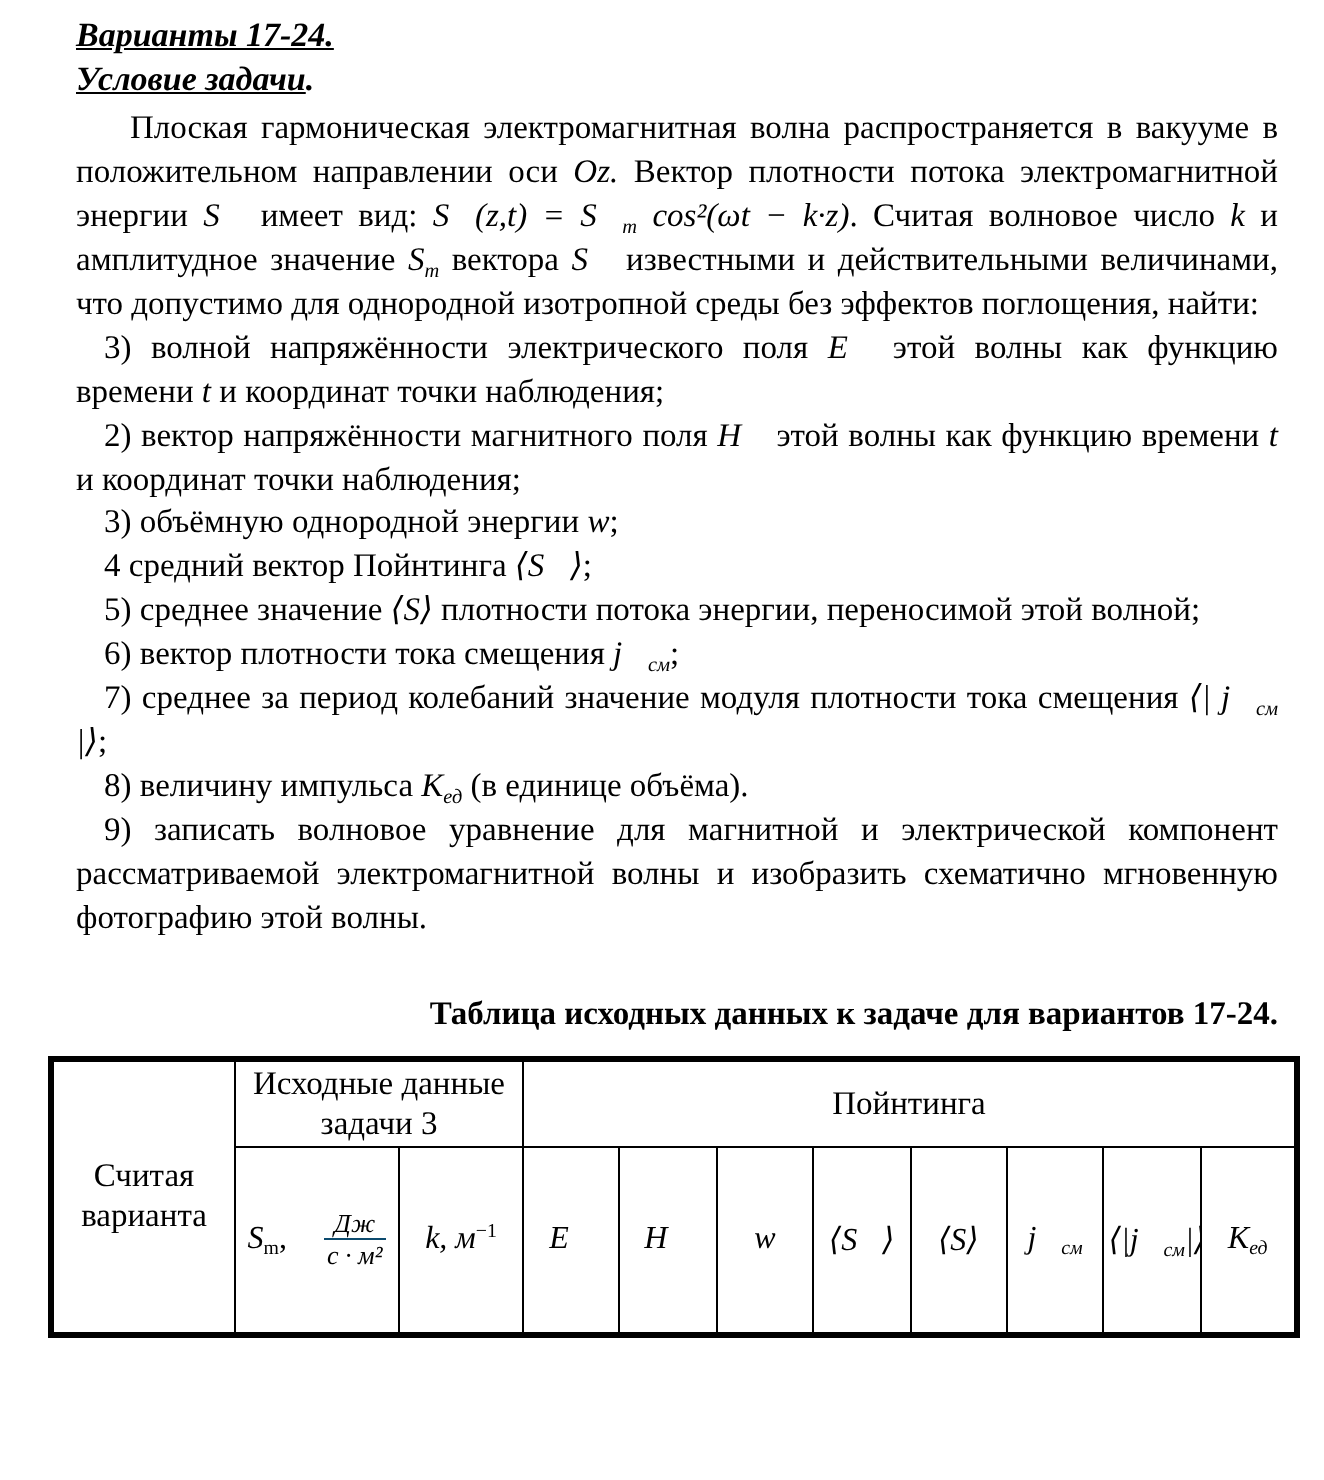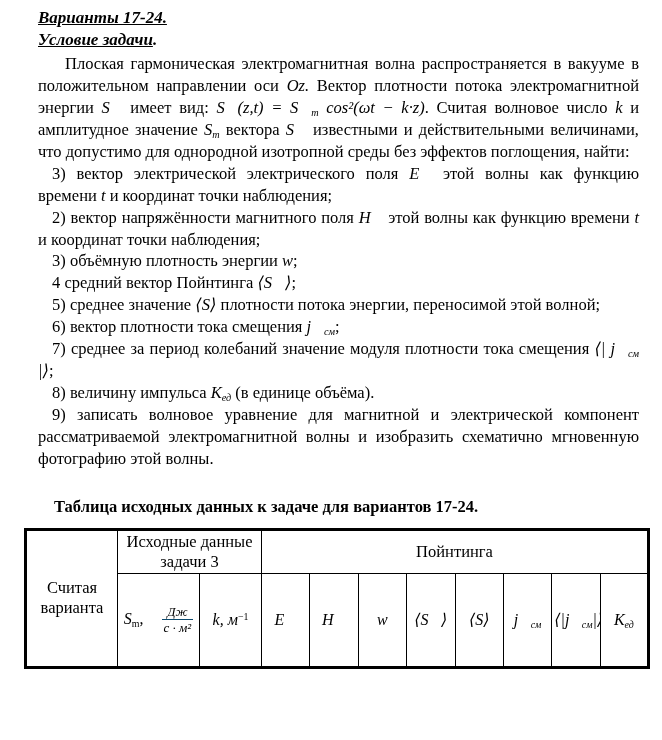--- a/index.html
+++ b/index.html
@@ -11,21 +11,21 @@
   .textblock{padding:0 11px 0 14px;}
   .title{
     font-size:17px;font-weight:bold;font-style:italic;
     text-decoration:underline;margin:0 0 2px 0;
   }
   .subtitle{font-size:17px;margin:2px 0 3px 0;font-weight:bold;font-style:italic;}
   .subtitle .u{text-decoration:underline;}
   p{margin:0;text-align:justify;font-size:16.5px;line-height:1.33;}
   .intro{text-indent:27px;}
   .item{text-indent:14px;}
-  .caption{font-weight:bold;text-indent:16px;text-align:left;margin-top:26px;font-size:16.5px;}
+  .caption{font-weight:bold;text-indent:16px;text-align:right;margin-top:26px;font-size:16.5px;}
   i{font-style:italic;}
   sub{font-size:0.62em;vertical-align:-0.32em;line-height:0;}
   sup{font-size:0.62em;vertical-align:0.55em;line-height:0;}
   table.datatable{
     border-collapse:collapse;width:100%;margin-top:10px;
     border:3px solid #000;table-layout:fixed;
   }
   table.datatable td{
     border:1px solid #000;text-align:center;vertical-align:middle;
     font-size:16px;padding:1px 2px;overflow:hidden;
@@ -42,25 +42,25 @@
 <div class="page">
 
   <div class="textblock">
 
     <div class="title">Варианты 17-24.</div>
 
     <div class="subtitle"><span class="u">Условие задачи</span><span>.</span></div>
 
     <p class="intro"><span>Плоская гармоническая электромагнитная волна распространяется в вакууме в положительном направлении оси </span><i>Oz.</i><span> Вектор плотности потока электромагнитной энергии </span><i>S⃗</i><span> имеет вид: </span><i><span>S⃗(z,t) = S⃗</span><sub>m</sub><span> cos²(ωt − k·z)</span></i><span>. Считая волновое число </span><i>k</i><span> и амплитудное значение </span><i><span>S</span><sub>m</sub></i><span> вектора </span><i>S⃗</i><span> известными и действительными величинами, что допустимо для однородной изотропной среды без эффектов поглощения, найти:</span></p>
 
-    <p class="item"><span>3)</span><span> вектор электрической электрического поля </span><i><span>E⃗</span><span></span><sub></sub><span></span></i><span> этой волны как функцию времени </span><i>t</i><span> и координат точки наблюдения;</span></p>
+    <p class="item"><span>3)</span><span> волной напряжённости электрического поля </span><i><span>E⃗</span><span></span><sub></sub><span></span></i><span> этой волны как функцию времени </span><i>t</i><span> и координат точки наблюдения;</span></p>
 
     <p class="item"><span>2)</span><span> вектор напряжённости магнитного поля </span><i><span>H⃗</span><span></span><sub></sub><span></span></i><span> этой волны как функцию времени </span><i>t</i><span> и координат точки наблюдения;</span></p>
 
-    <p class="item"><span>3)</span><span> объёмную плотность энергии </span><i><span>w</span><span></span><sub></sub><span></span></i><span>;</span><i></i><span></span></p>
+    <p class="item"><span>3)</span><span> объёмную однородной энергии </span><i><span>w</span><span></span><sub></sub><span></span></i><span>;</span><i></i><span></span></p>
 
     <p class="item"><span>4</span><span> средний вектор Пойнтинга </span><i><span>⟨S⃗⟩</span><span></span><sub></sub><span></span></i><span>;</span><i></i><span></span></p>
 
     <p class="item"><span>5)</span><span> среднее значение </span><i><span>⟨S⟩</span><span></span><sub></sub><span></span></i><span> плотности потока энергии, переносимой этой волной;</span><i></i><span></span></p>
 
     <p class="item"><span>6)</span><span> вектор плотности тока смещения </span><i><span></span><span>j⃗</span><sub>см</sub><span></span></i><span>;</span><i></i><span></span></p>
 
     <p class="item"><span>7)</span><span> среднее за период колебаний значение модуля плотности тока смещения </span><i><span></span><span>⟨| j⃗</span><sub>см</sub><span> |⟩</span></i><span>;</span><i></i><span></span></p>
 
     <p class="item"><span>8)</span><span> величину импульса </span><i><span></span><span>K</span><sub>ед</sub><span></span></i><span> (в единице объёма).</span><i></i><span></span></p>

